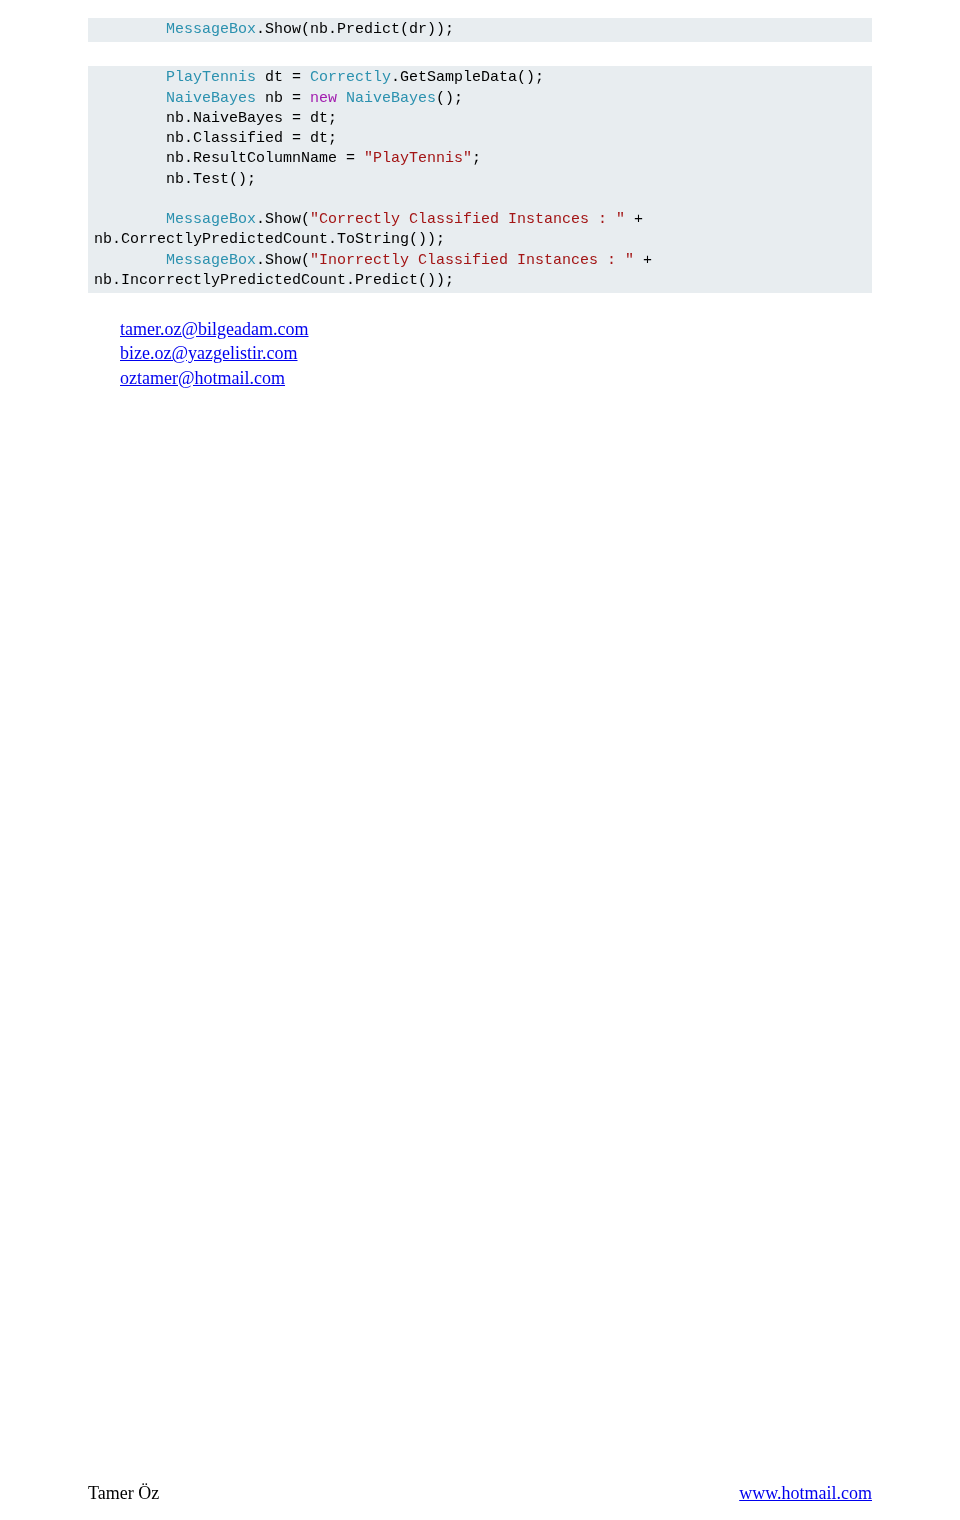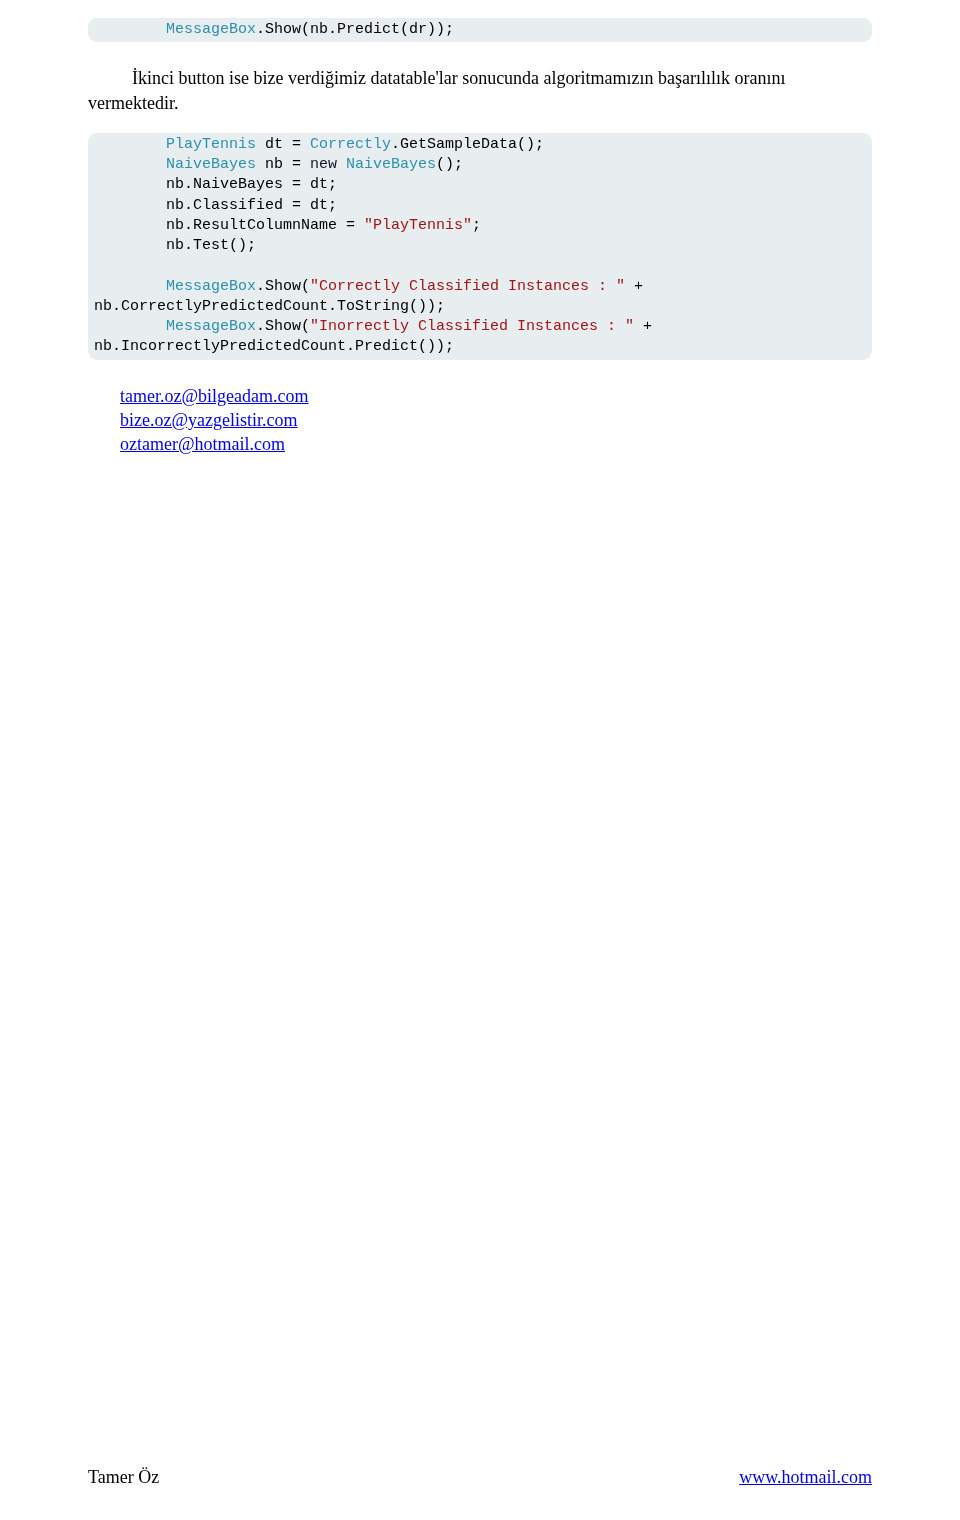--- a/index.html
+++ b/index.html
@@ -17,59 +17,57 @@
     padding: 18px 88px 0 88px;
   }
   .code-block {
     background: #e8edf0;
     font-family: "Courier New", Courier, monospace;
     font-size: 15px;
     padding: 2px 6px;
     line-height: 1.35;
     white-space: pre;
     margin-bottom: 24px;
-    border-radius: 9px;
   }
   .paragraph {
     margin: 0 0 18px 0;
     line-height: 1.35;
   }
   .para-indent {
     text-indent: 44px;
   }
   .c-type { color: #2b91af; }
   .c-str  { color: #a31515; }
-  .c-kw   { color: #0f172a; }
+  .c-kw   { color: #a21caf; }
   a.mail, a.web {
     color: #0000ee;
     text-decoration: underline;
   }
   .mail-block {
     margin-left: 32px;
     line-height: 1.35;
   }
   .footer {
     position: absolute;
     left: 0;
     right: 0;
-    bottom: 32px;
+    bottom: 16px;
     padding: 0 88px;
     display: flex;
     justify-content: space-between;
     font-size: 18px;
   }
 </style>
 </head>
 <body>
 
 <div class="page">
 
   <div class="code-block"><span>        </span><span class="c-type">MessageBox</span><span>.Show(nb.Predict(dr));</span></div>
 
-  <p class="paragraph para-indent">İkinci button ise bize verdiğimiz datatable'lar sonucunda algoritmamızın başarılılık oranını vermektedir.</p>
 
   <div class="code-block"><span><span>        </span><span class="c-type">PlayTennis</span><span> dt = </span><span class="c-type">Correctly</span><span>.GetSampleData();</span></span>
 <span><span>        </span><span class="c-type">NaiveBayes</span><span> nb = </span><span class="c-kw">new</span><span> </span><span class="c-type">NaiveBayes</span><span>();</span></span>
 <span><span>        </span><span>nb.NaiveBayes = dt;</span></span>
 <span><span>        </span><span>nb.Classified = dt;</span></span>
 <span><span>        </span><span>nb.ResultColumnName = </span><span class="c-str">"PlayTennis"</span><span>;</span></span>
 <span><span>        </span><span>nb.Test();</span></span>
 
 <span><span>        </span><span class="c-type">MessageBox</span><span>.Show(</span><span class="c-str">"Correctly Classified Instances : "</span><span> +</span></span>
 <span>nb.CorrectlyPredictedCount.ToString());</span>

